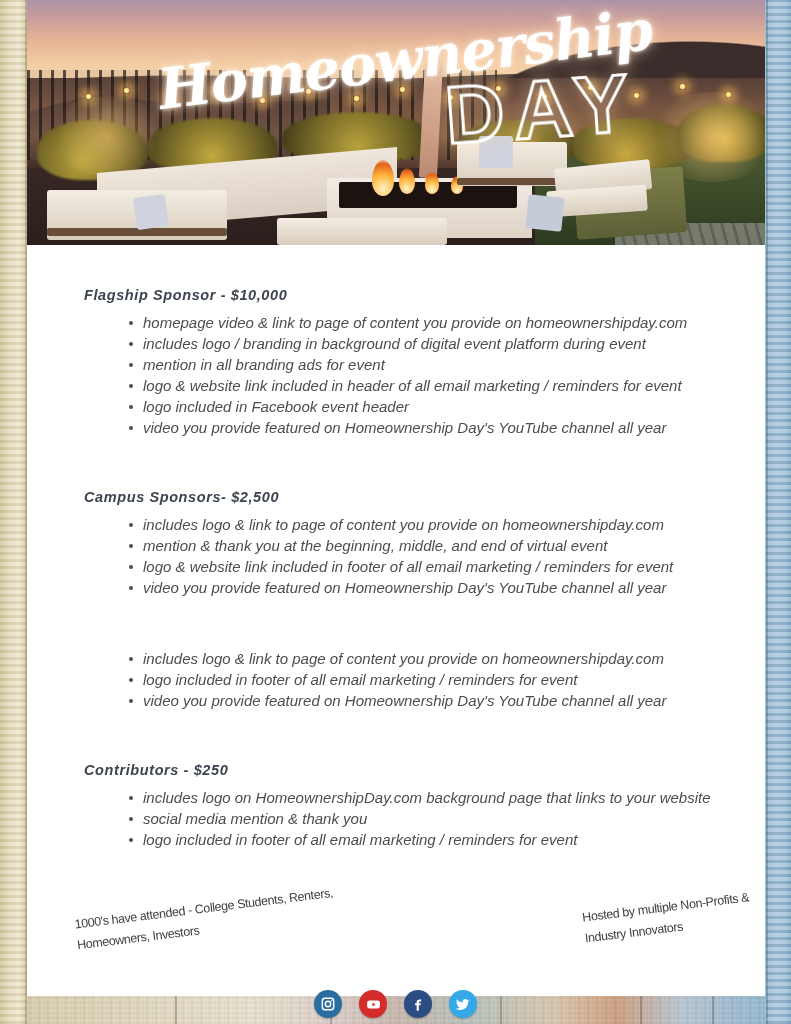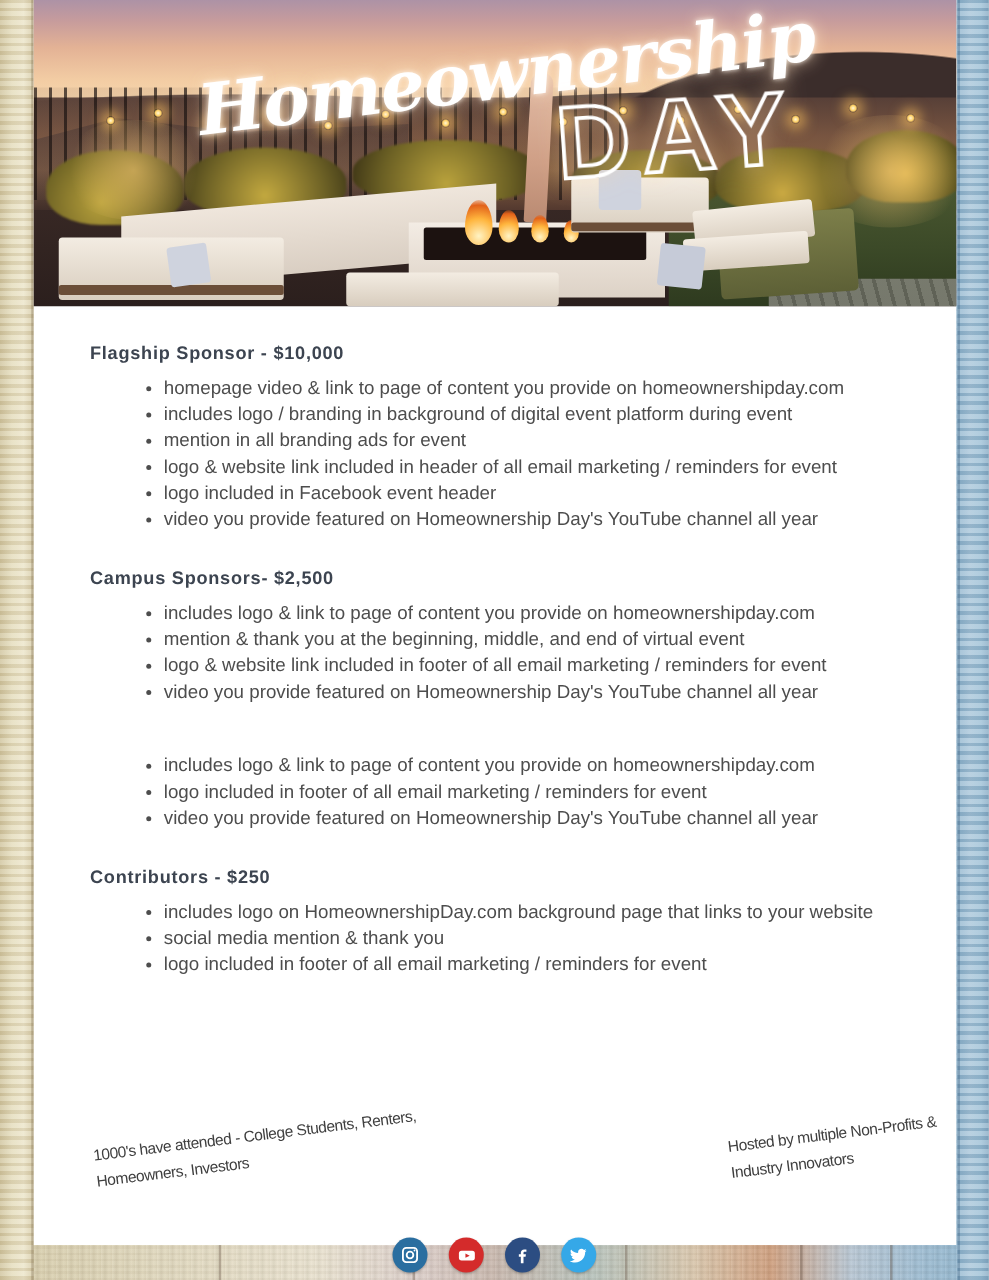--- a/index.html
+++ b/index.html
@@ -109,21 +109,21 @@
     letter-spacing:9px;color:transparent;
     -webkit-text-stroke:3px #ffffff;
     transform:rotate(-4deg);
     filter:drop-shadow(0 0 9px rgba(255,215,165,.8));
     white-space:nowrap;}
 
   
   .content{position:absolute;left:0;top:245px;width:738px;}
   .page-title{margin:42px 0 0 0;text-align:center;
     font-size:28px;font-weight:400;letter-spacing:9px;color:#3c4450;}
-  .tier{margin:0;padding:0;}
+  .tier{margin:12px;padding:0;font-style:italic;}
   .tier-head{font-size:14.5px;font-weight:700;color:#3c4450;letter-spacing:.6px;
     margin:0 0 0 45px;}
   .tier-list{list-style:none;margin:10px 0 0 0;padding:0;}
   .tier-list li{position:relative;font-size:15px;color:#4d4d4d;line-height:19px;
     margin:0 0 2px 90px;padding-left:14px;}
   .tier-list li:before{content:"";position:absolute;left:0;top:8px;width:4px;height:4px;
     border-radius:50%;background:#4d4d4d;}
   .sp-1{height:30px;}
   .sp-2{height:28px;}
 

